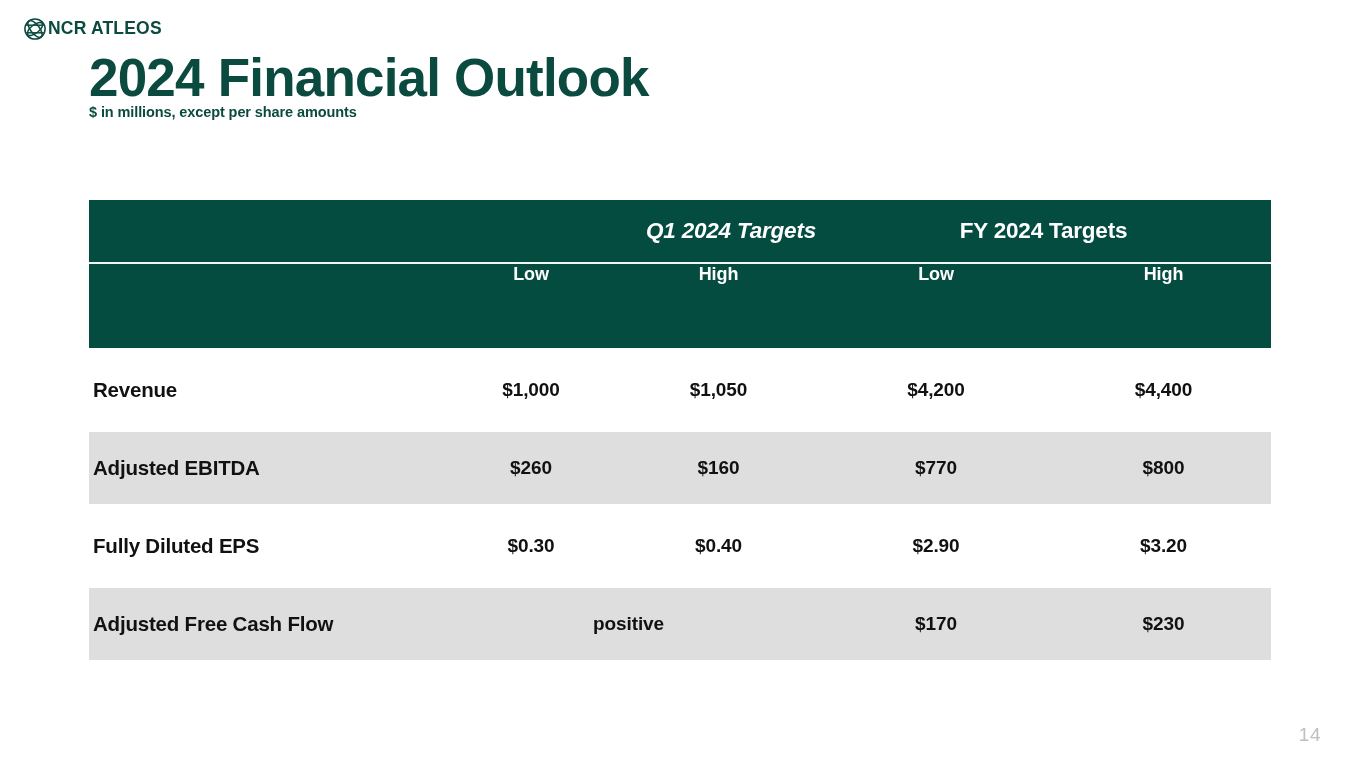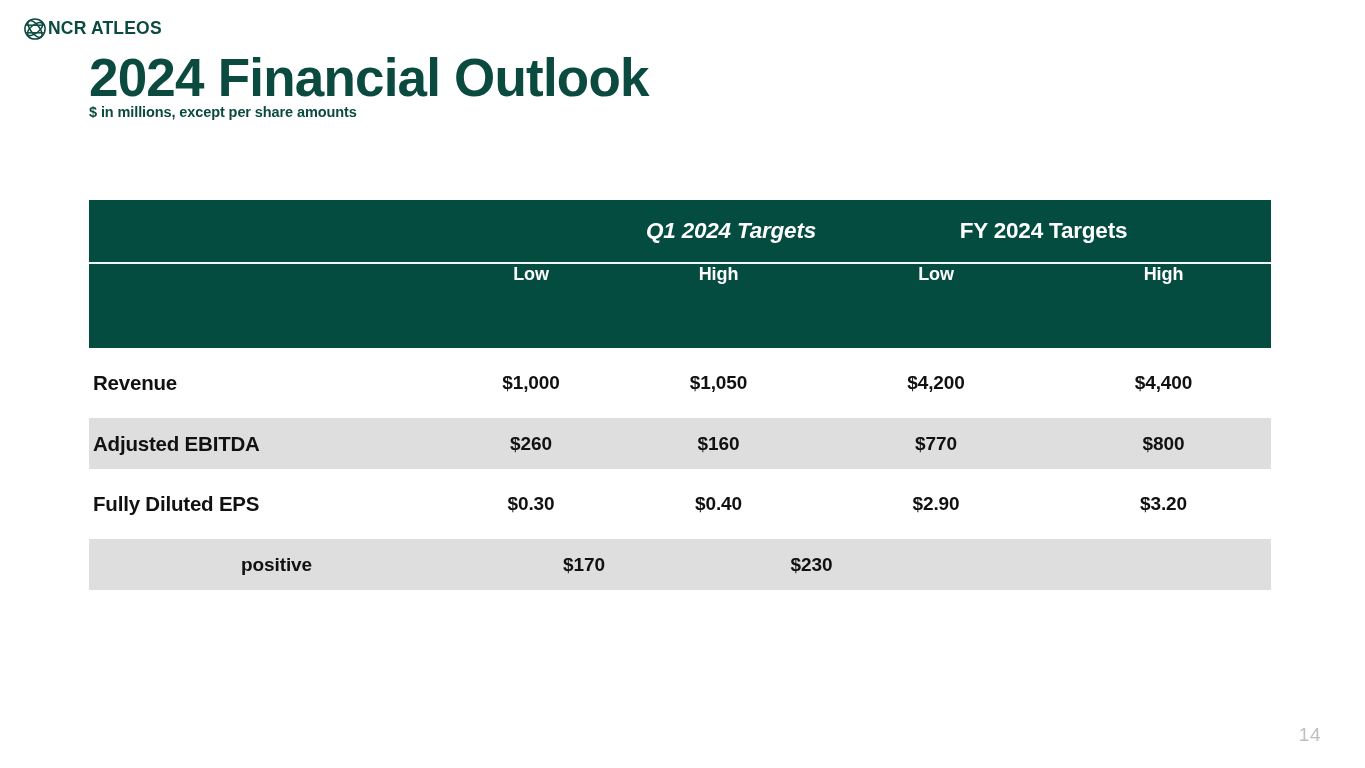--- a/index.html
+++ b/index.html
@@ -82,27 +82,27 @@
     height: 2px;
     background: #F2F6F5;
     width: 100%;
   }
   .thead-bottom {
     height: 84px;
     display: flex;
   }
 
   .row {
-    height: 70px;
+    height: 84px;
     display: flex;
     align-items: center;
   }
   .row.alt {
     background: #DEDEDE;
-    height: 51px;
+    height: 72px;
   }
 
   
   .c-label  { width: 352px; flex: 0 0 352px; padding-left: 4px; box-sizing: border-box; }
   .c-q1low  { width: 180px; flex: 0 0 180px; text-align: center; }
   .c-q1high { width: 195px; flex: 0 0 195px; text-align: center; }
   .c-fylow  { width: 240px; flex: 0 0 240px; text-align: center; }
   .c-fyhigh { width: 215px; flex: 0 0 215px; text-align: center; }
 
   
@@ -260,20 +260,23 @@
     </div>
     <div class="c-fylow">
       <span class="cell-val">$2.90</span>
     </div>
     <div class="c-fyhigh">
       <span class="cell-val">$3.20</span>
     </div>
   </div>
 
   <div class="row alt">
+    <div class="c-label">
+      <span class="cell-label">Adjusted Free Cash Flow</span>
+    </div>
     <div class="cell-span">
       <span class="cell-val">positive</span>
     </div>
     <div class="c-fylow">
       <span class="cell-val">$170</span>
     </div>
     <div class="c-fyhigh">
       <span class="cell-val">$230</span>
     </div>
   </div>

